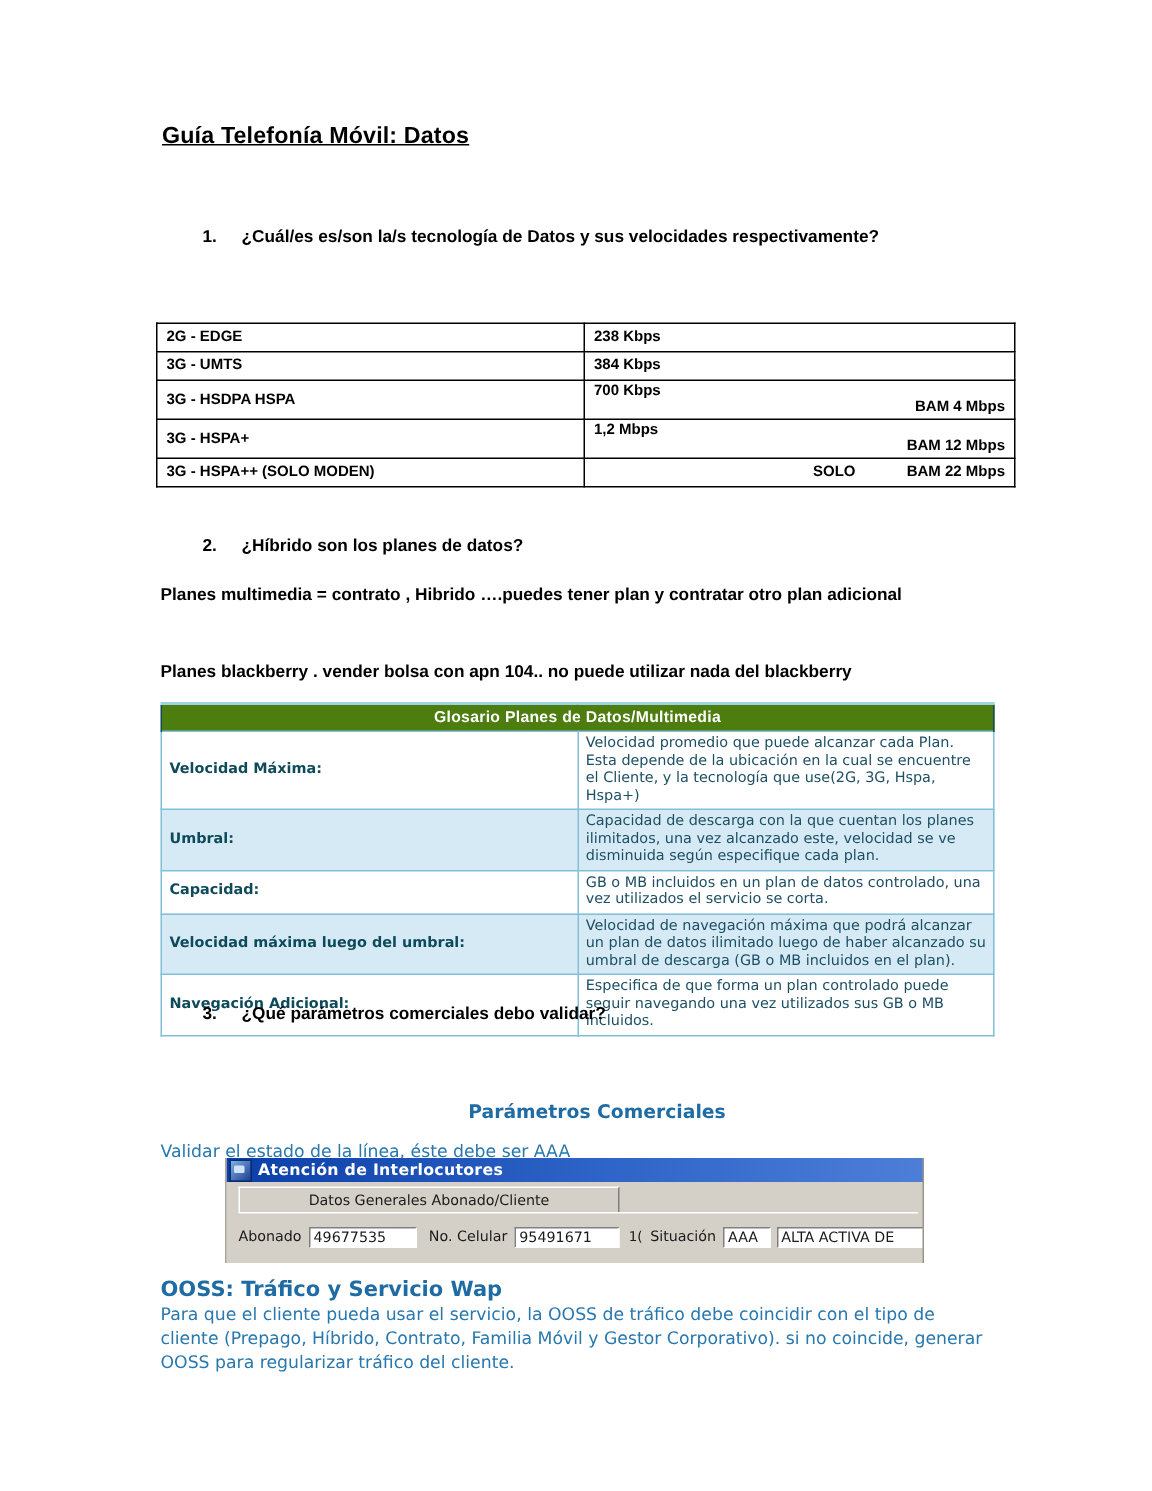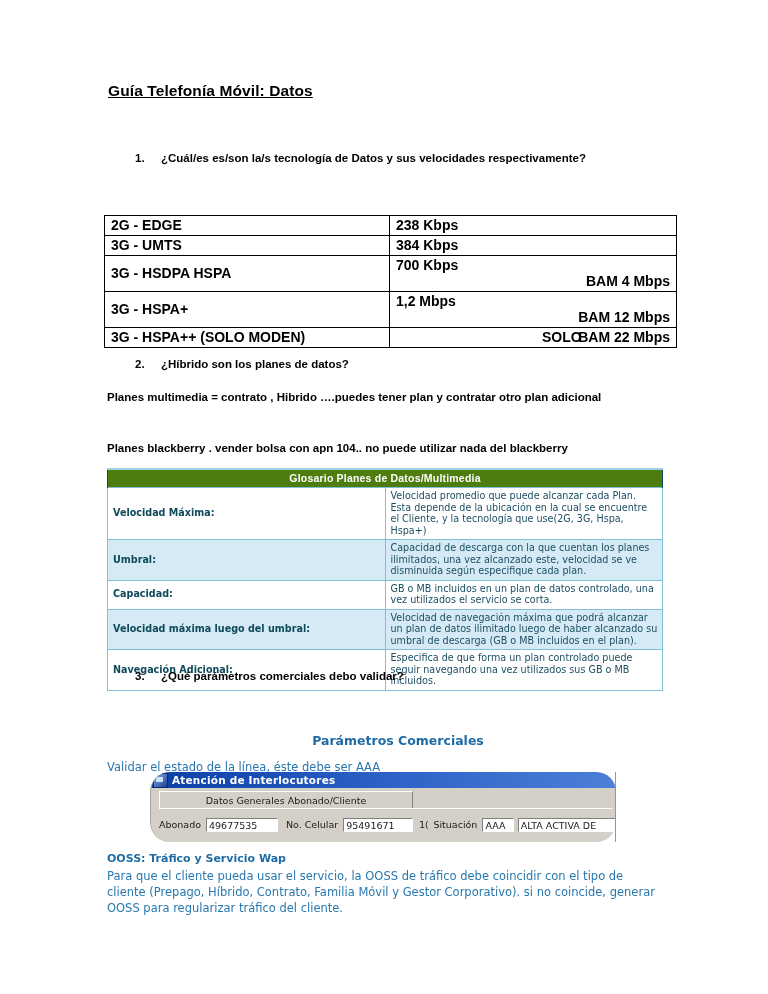--- a/index.html
+++ b/index.html
@@ -35,21 +35,21 @@
   }
   .q-num { width: 26px; flex: none; }
   .q-text { white-space: nowrap; }
 
   
   .speeds-table {
     position: absolute;
     left: 104px; top: 215px;
     width: 558px;
     border-collapse: collapse;
-    font-size: 14px;
+    font-size: 10px;
     font-weight: bold;
     table-layout: fixed;
   }
   .speeds-table td {
     border: 1px solid #000;
     padding: 1px 0 2px 0;
     height: 15px;
     vertical-align: middle;
   }
   .speeds-table td.c1 { width: 278px; padding-left: 6px; }
@@ -132,21 +132,20 @@
   }
 
   
   .app-shot {
     position: absolute;
     left: 150px; top: 772px;
     width: 465px; height: 70px;
     background: #d4d0c8;
     overflow: hidden;
     border-left: 1px solid #a9a49c;
-    border-radius: 20px;
   }
   .app-title {
     height: 16px;
     background: linear-gradient(to right, #0b3fa8 0%, #2f64c8 55%, #4d7fd8 100%);
     display: flex;
     align-items: center;
     padding-left: 2px;
   }
   .app-icon {
     width: 13px; height: 13px;
@@ -232,21 +231,21 @@
     left: 150px; top: 772px;
     width: 465px; height: 70px;
     border-right: 1px solid #9a948c;
     pointer-events: none;
   }
 
   
   .ooss-title {
     position: absolute;
     left: 107px; top: 852px;
-    font-size: 11px;
+    font-size: 14px;
     font-weight: bold;
     color: #1f6ca5;
     font-family: "DejaVu Sans", sans-serif;
   }
   .ooss-body {
     position: absolute;
     left: 107px; top: 868px;
     width: 552px;
     font-size: 11.5px;
     line-height: 16px;

